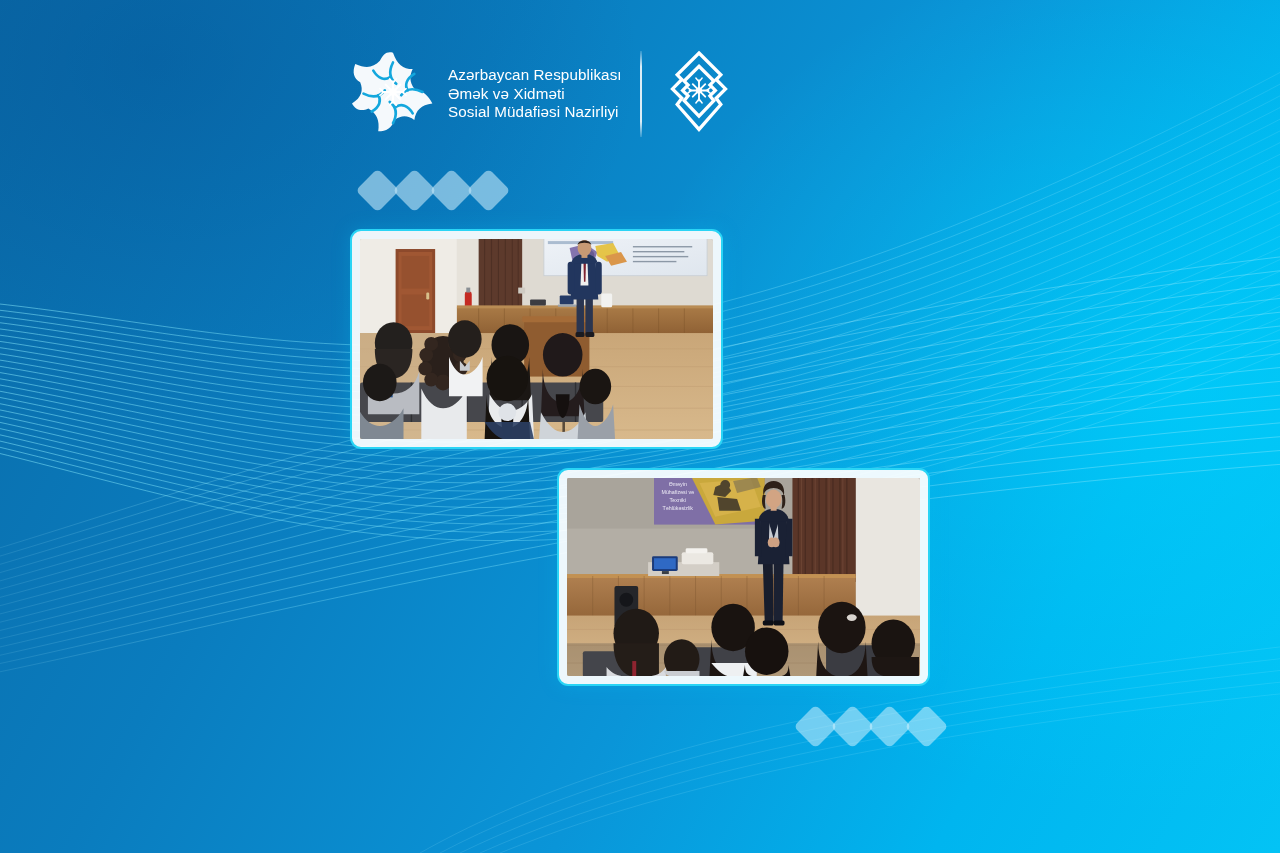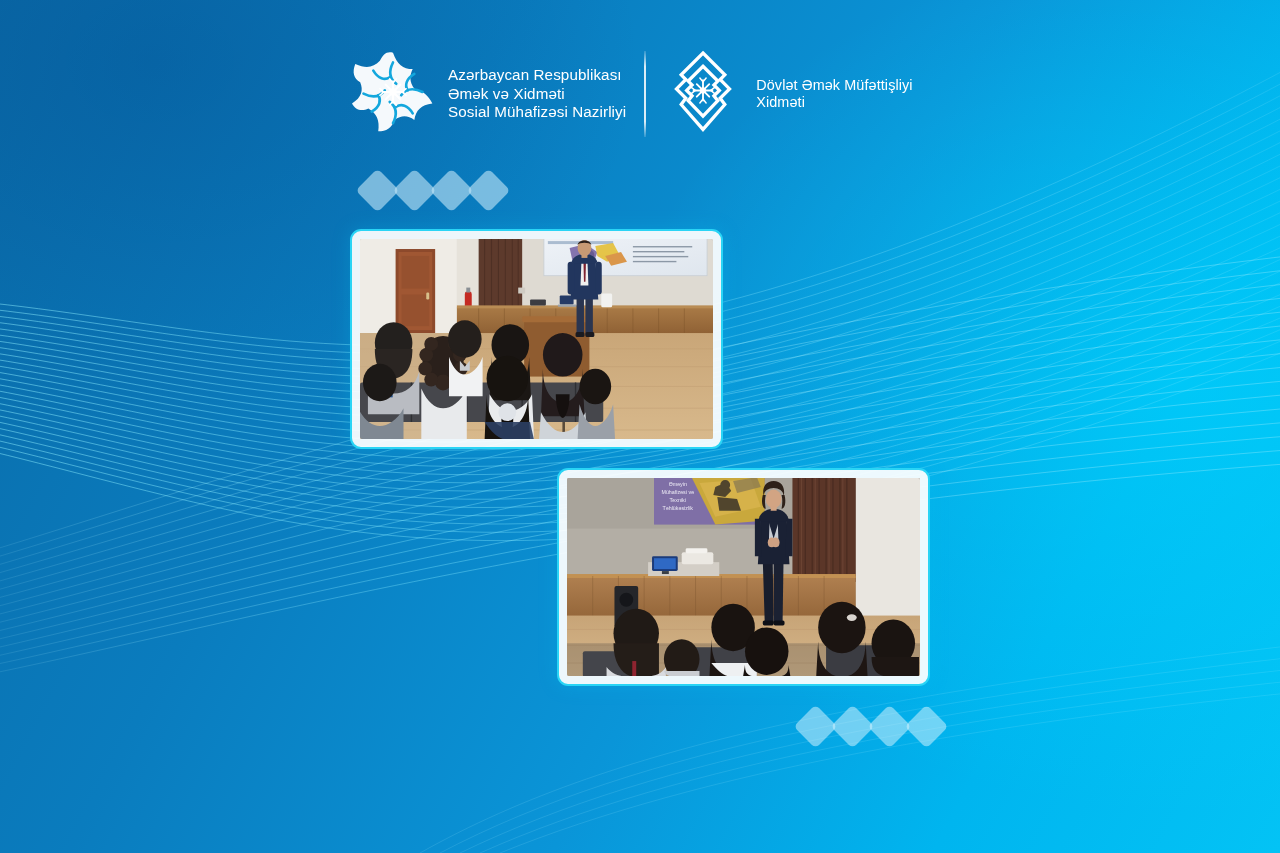--- a/index.html
+++ b/index.html
@@ -191,21 +191,21 @@
                 <line x1="39" y1="50" x2="34" y2="54"></line>
               <line x1="61" y1="50" x2="66" y2="46"></line>
                 <line x1="61" y1="50" x2="66" y2="54"></line>
             </g>
           </g>
         </svg>
       </span>
       <span class="brand-text">
         <span class="ln">Azərbaycan Respublikası</span>
         <span class="ln">Əmək və Xidməti</span>
-        <span class="ln">Sosial Mühafizəsi Nazirliyi</span>
+        <span class="ln">Sosial Müdafiəsi Nazirliyi</span>
       </span>
     </div>
 
     <div class="divider"></div>
 
     <div class="brand second">
       <span class="mark">
         <svg width="78" height="86" viewBox="0 0 100 110" aria-hidden="true">
           <g fill="none" stroke="#ffffff" stroke-width="4.2" stroke-linejoin="miter">
 
@@ -234,24 +234,20 @@
               <line x1="50" y1="64" x2="46" y2="69"></line>
                 <line x1="50" y1="64" x2="54" y2="69"></line>
               <line x1="40" y1="53" x2="35" y2="49"></line>
                 <line x1="40" y1="53" x2="35" y2="57"></line>
               <line x1="60" y1="53" x2="65" y2="49"></line>
                 <line x1="60" y1="53" x2="65" y2="57"></line>
             </g>
           </g>
         </svg>
       </span>
-      <span class="brand-text">
-        <span class="ln">Dövlət Əmək Müfəttişliyi</span>
-        <span class="ln">Xidməti</span>
-      </span>
     </div>
   </div>
 
   <div class="dia-row top">
     <span class="dia"></span>
     <span class="dia"></span>
     <span class="dia"></span>
     <span class="dia"></span>
   </div>
 

